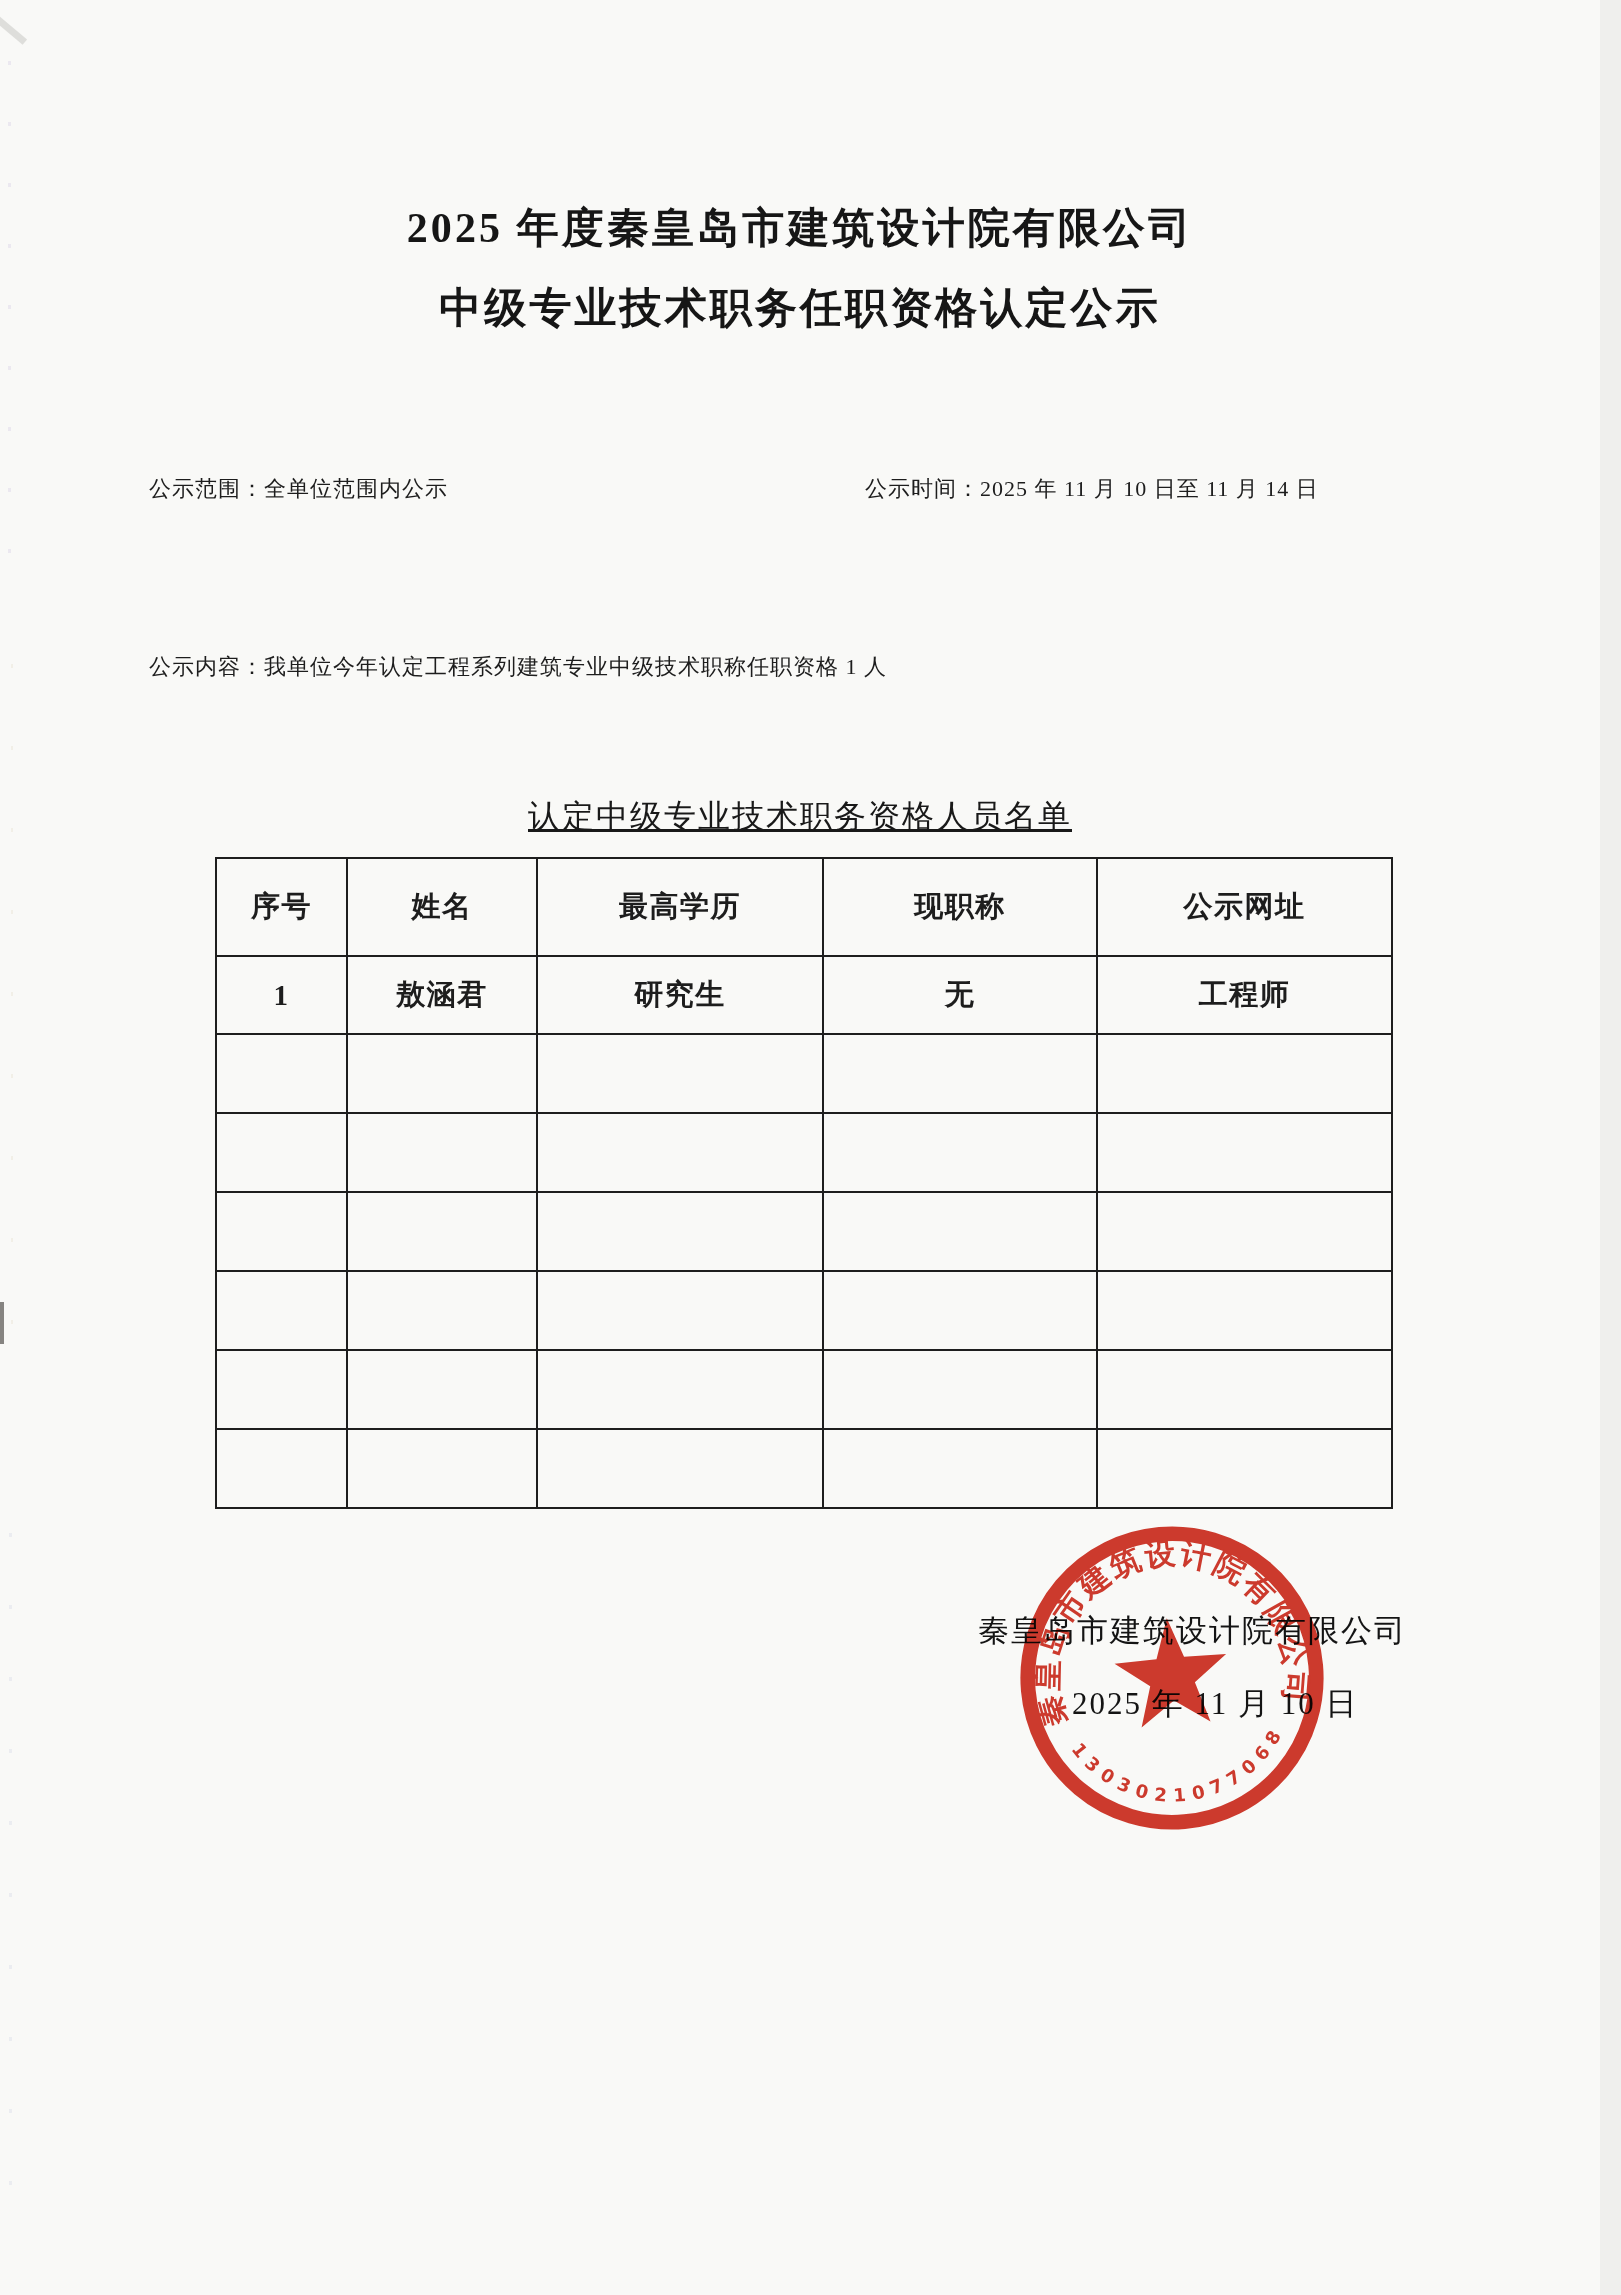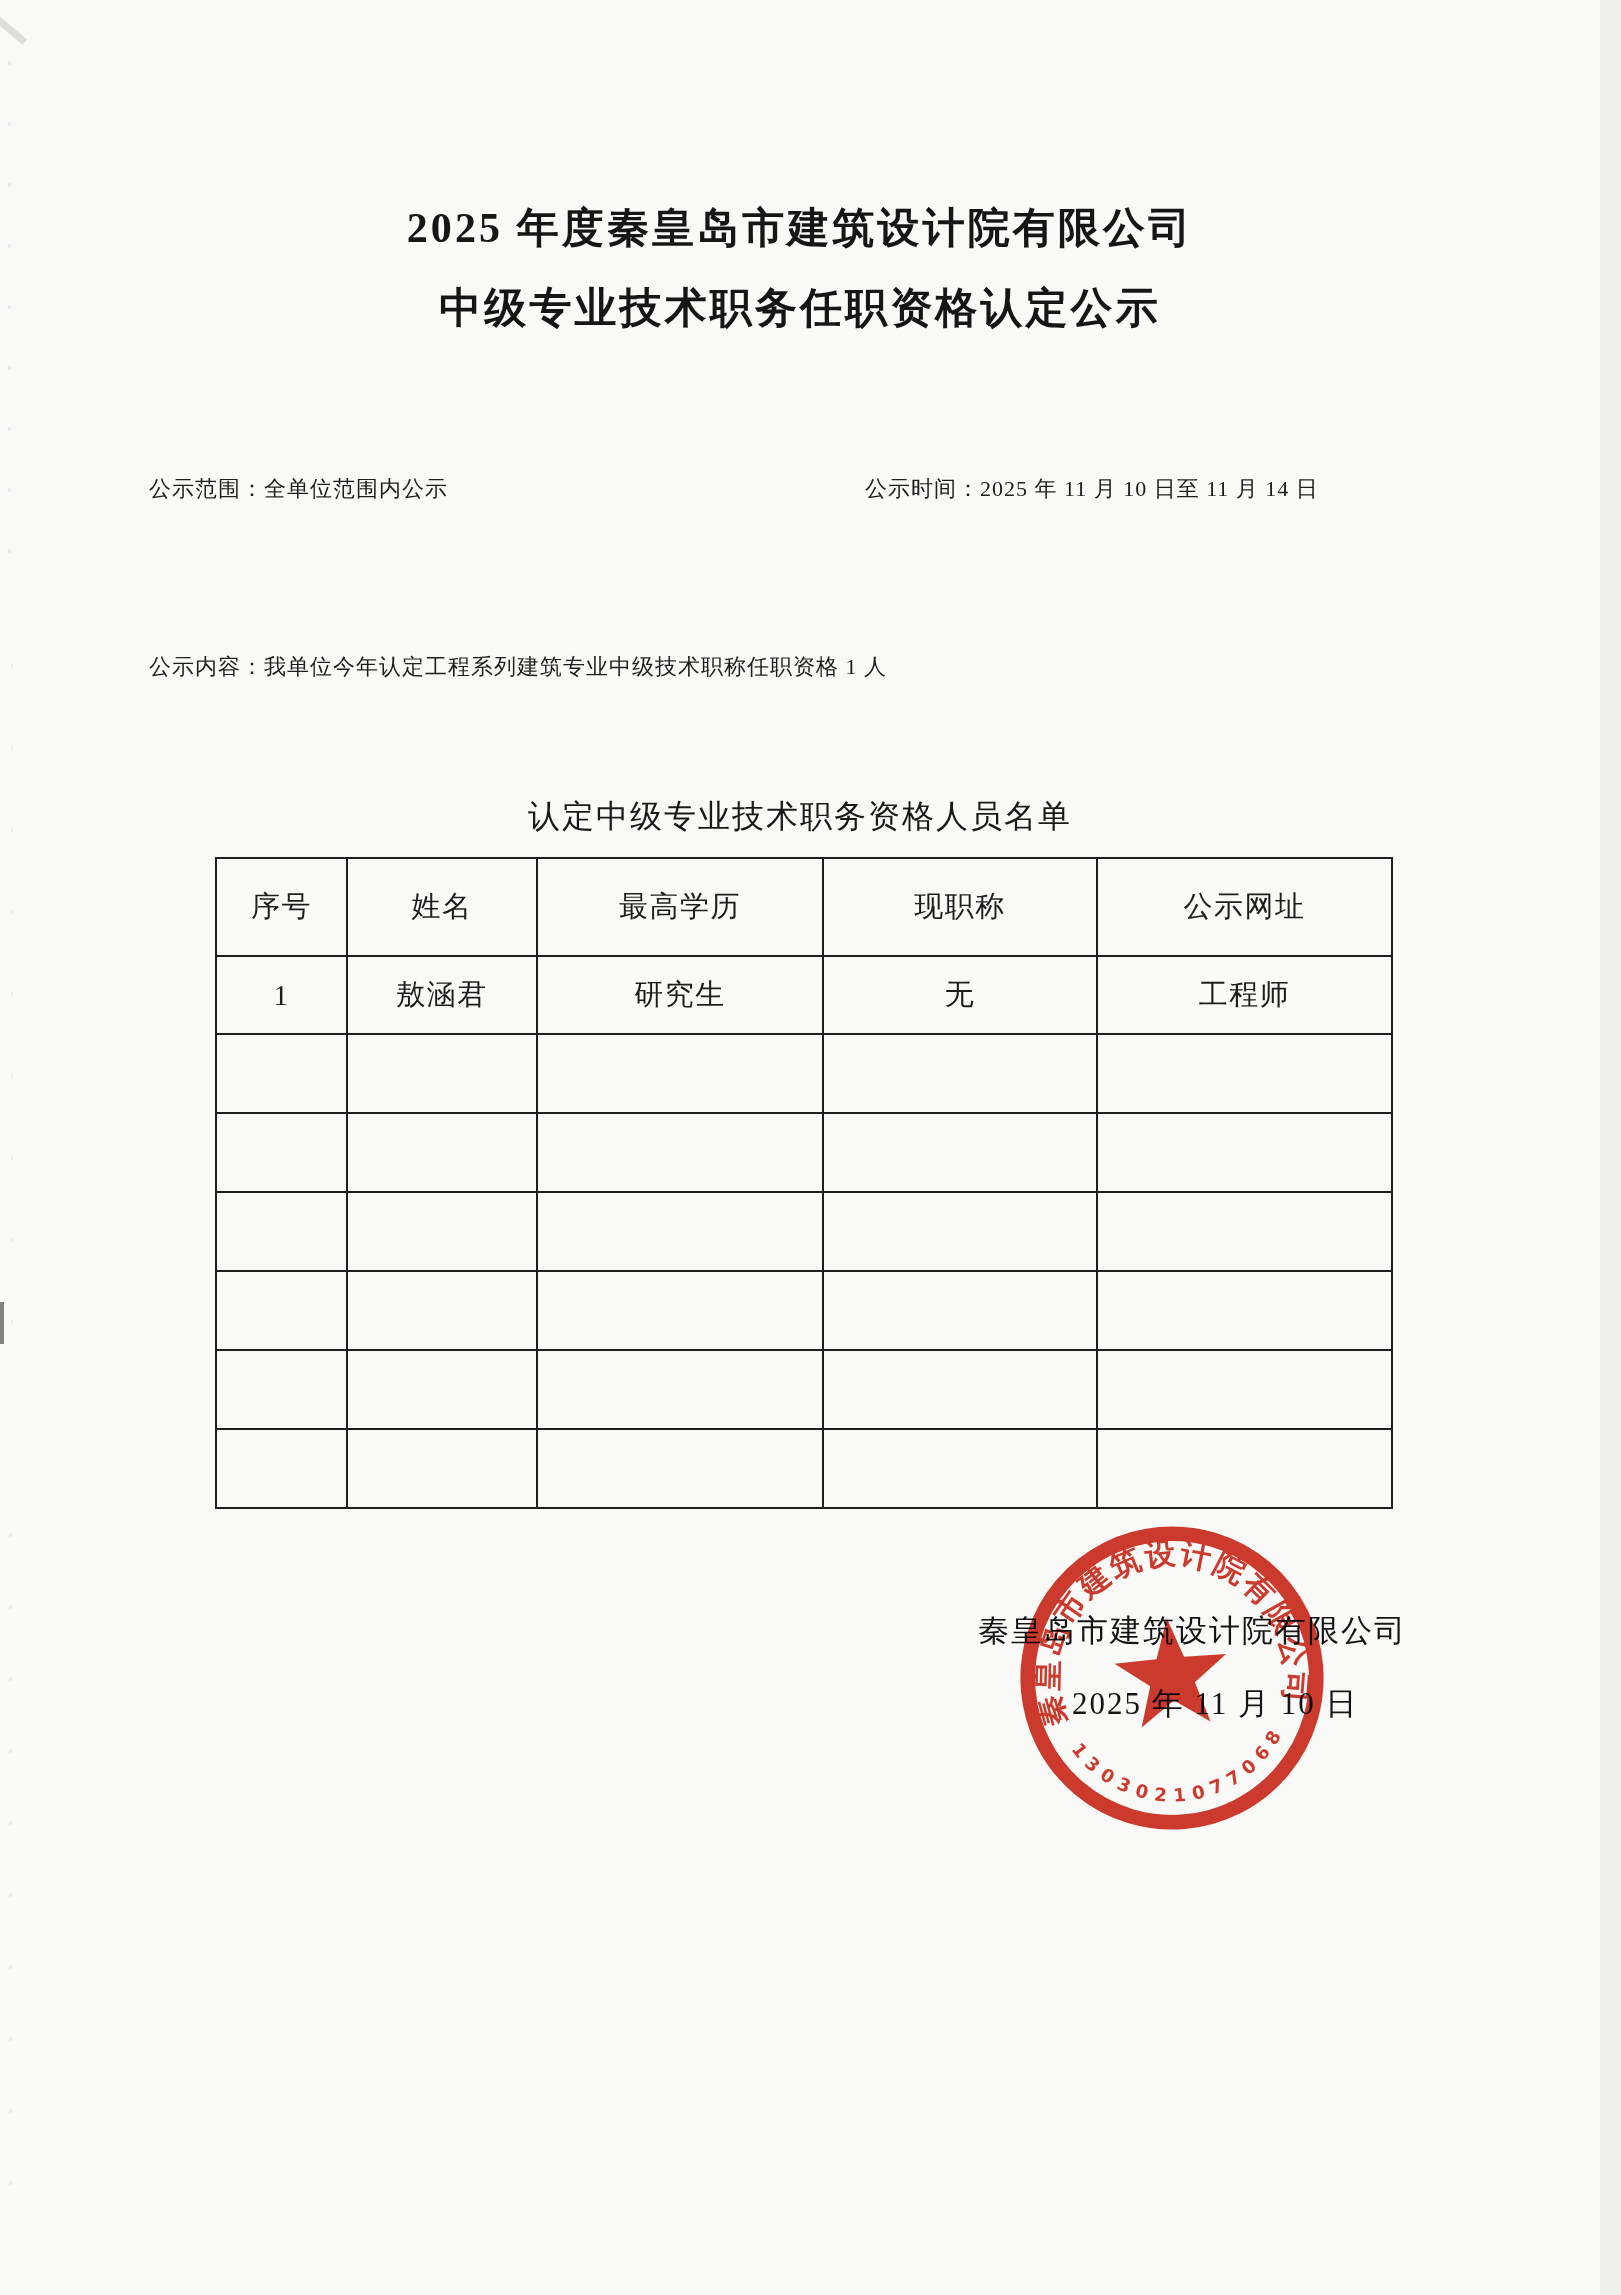--- a/index.html
+++ b/index.html
@@ -28,34 +28,35 @@
     color: #1d1d1d;
     letter-spacing: 1px;
     white-space: nowrap;
   }
   .table-title {
     position: absolute; left: 0; width: 100%;
     text-align: center;
     font-size: 32px; font-weight: 500;
     letter-spacing: 2px;
     color: #191919;
+    text-decoration: underline;
   }
   table.personnel {
     position: absolute;
     left: 215px; top: 857px;
     width: 1177px;
     border-collapse: collapse;
     table-layout: fixed;
   }
   table.personnel th, table.personnel td {
     border: 2px solid #1e1e1e;
     text-align: center;
     vertical-align: middle;
     font-size: 29px;
-    font-weight: 400;
+    font-weight: 700;
     color: #1d1d1d;
     letter-spacing: 1.5px;
     padding: 0;
   }
   tr.hdr    { height: 98px; }
   tr.data   { height: 78px; }
   tr.empty  { height: 79px; }
   .sig-line {
     position: absolute;
     font-size: 31px;

